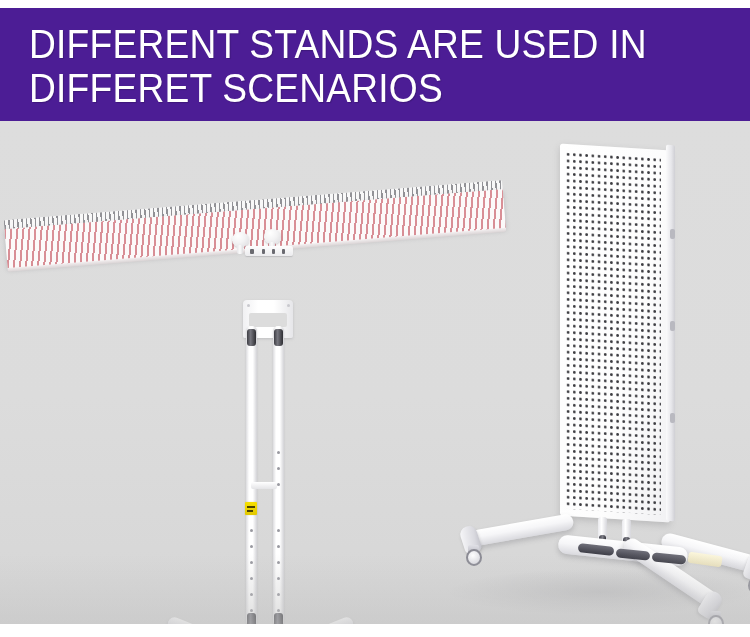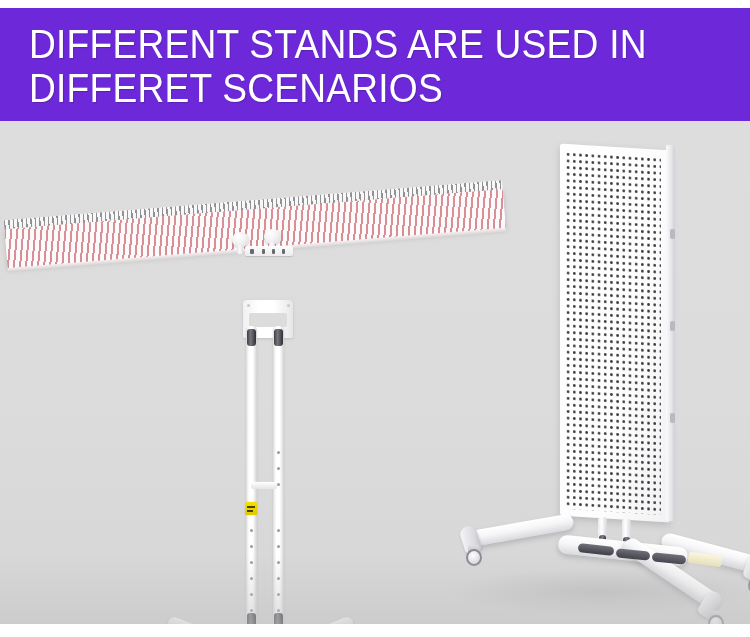--- a/index.html
+++ b/index.html
@@ -13,21 +13,21 @@
     position: relative;
     width: 750px; height: 637px;
     background: #ffffff;
   }
 
   
   .banner {
     position: absolute;
     left: 0; top: 8px;
     width: 750px; height: 113px;
-    background: #6d28d9;
+    background: #4c1d95;
     overflow: hidden;
   }
   .banner-title {
     position: absolute;
     left: 29px; top: 14px;
     width: 700px;
     color: #ffffff;
     font-family: "Liberation Sans", sans-serif;
     font-weight: 400;
     font-size: 40px;

